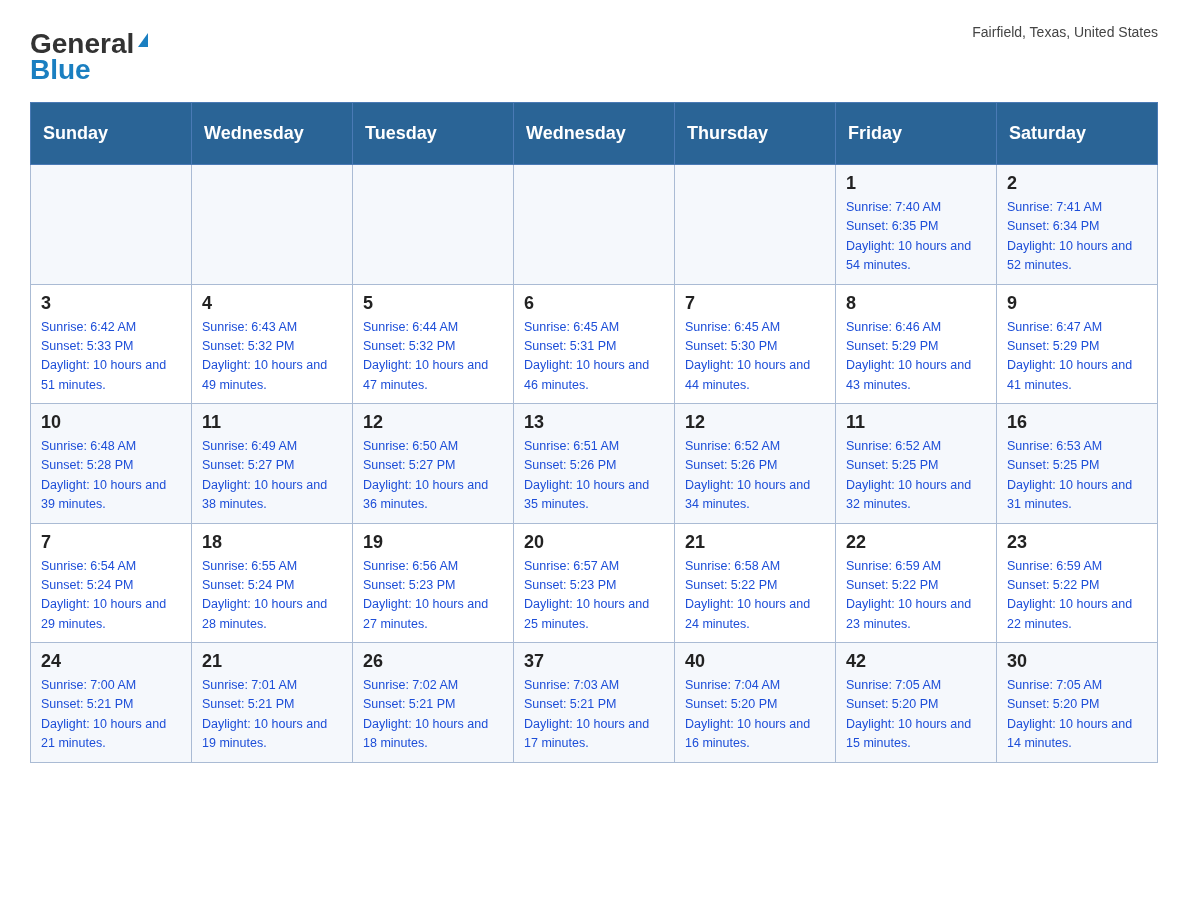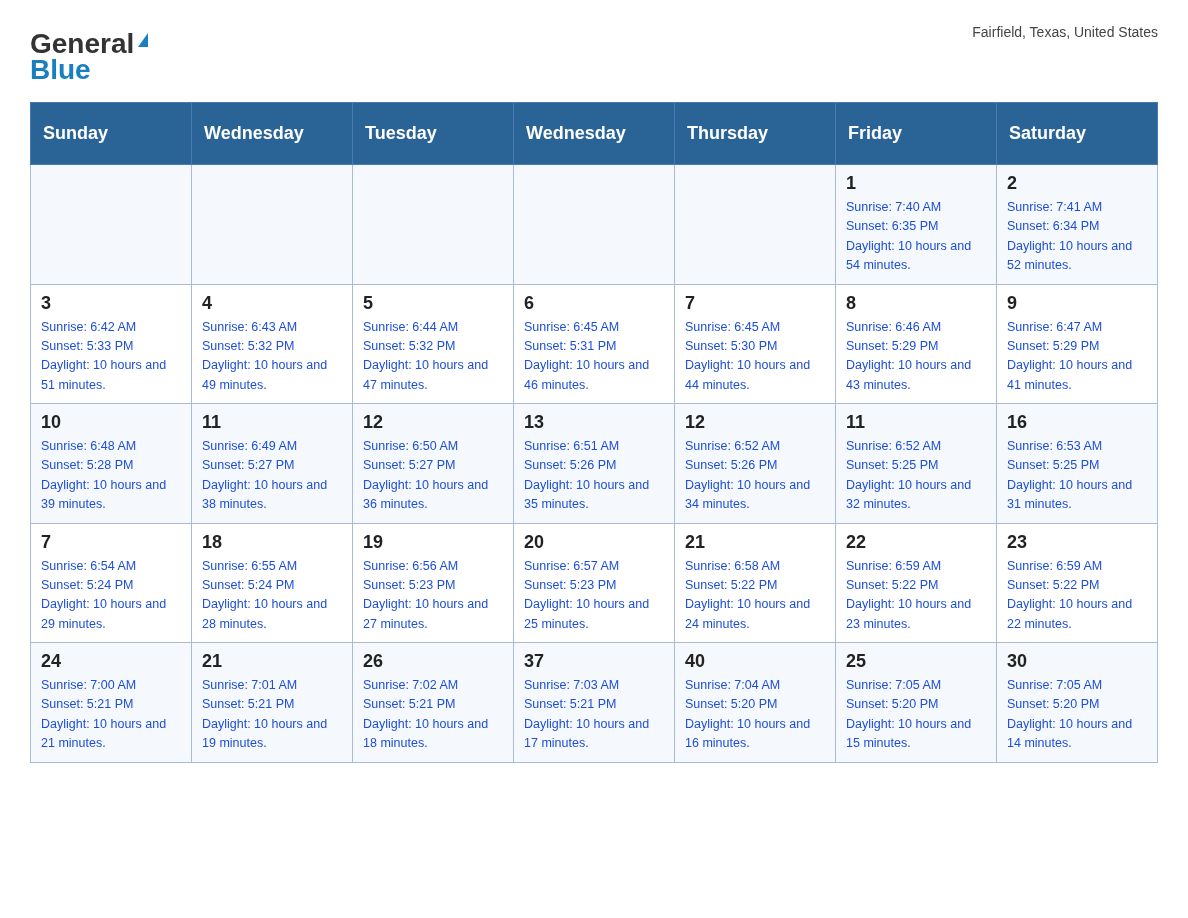--- a/index.html
+++ b/index.html
@@ -255,21 +255,21 @@
         </td>
         <td>
           <span class="day-number">37</span>
           <div class="day-info">Sunrise: 7:03 AM<br>Sunset: 5:21 PM<br>Daylight: 10 hours and 17 minutes.</div>
         </td>
         <td>
           <span class="day-number">40</span>
           <div class="day-info">Sunrise: 7:04 AM<br>Sunset: 5:20 PM<br>Daylight: 10 hours and 16 minutes.</div>
         </td>
         <td>
-          <span class="day-number">25</span>
+          <span class="day-number">42</span>
           <div class="day-info">Sunrise: 7:05 AM<br>Sunset: 5:20 PM<br>Daylight: 10 hours and 15 minutes.</div>
         </td>
         <td>
           <span class="day-number">30</span>
           <div class="day-info">Sunrise: 7:05 AM<br>Sunset: 5:20 PM<br>Daylight: 10 hours and 14 minutes.</div>
         </td>
       </tr>
     </tbody>
 </table>
 

